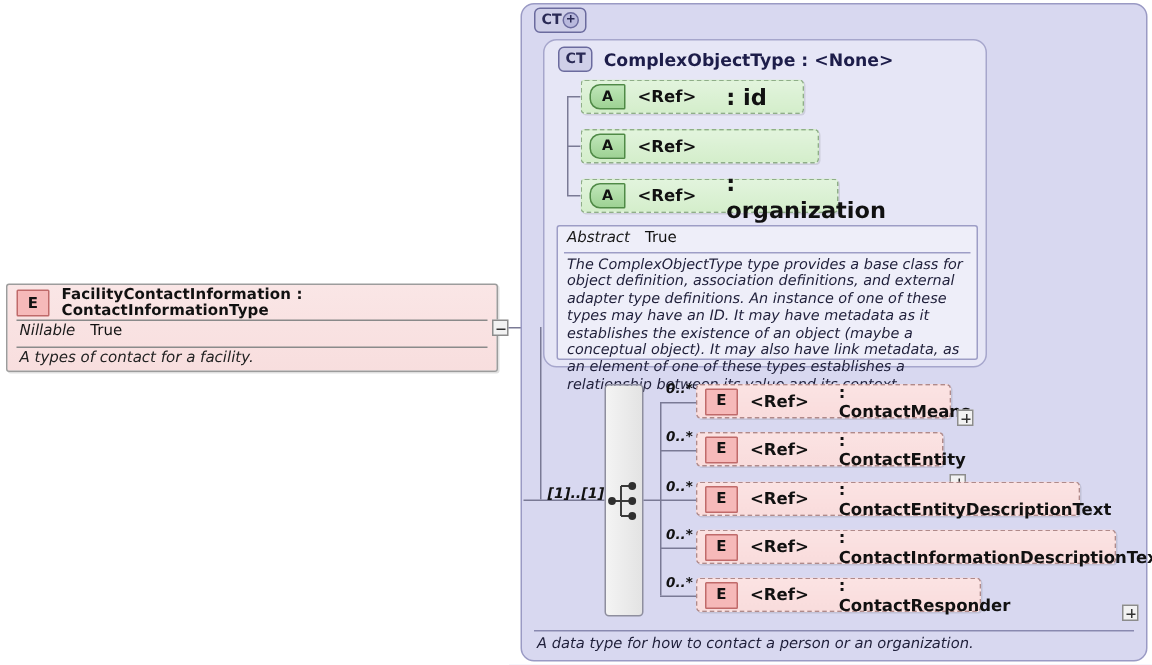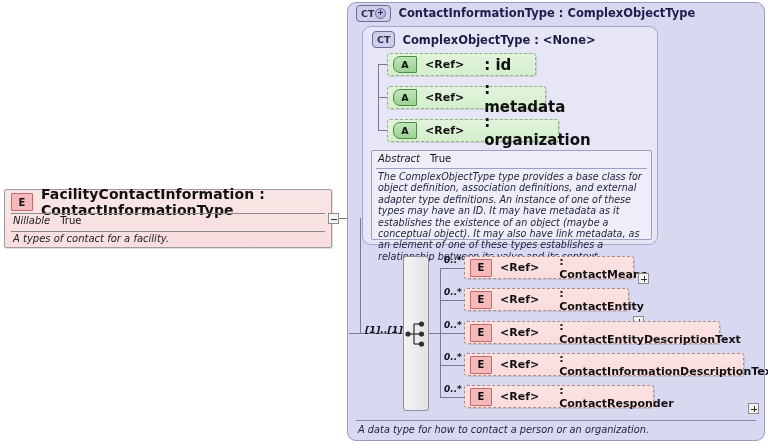--- a/index.html
+++ b/index.html
@@ -17,21 +17,21 @@
   #rootElement{
     left:4px;top:189px;width:328px;height:59px;
     background:linear-gradient(to bottom,#fae6e6,#f8dede);
     border:1px solid #9c9c9c;border-radius:2px;
     box-shadow:1px 1px 0 rgba(0,0,0,0.12);
   }
   #rootElement .hdr{
     position:absolute;left:0;top:0;width:100%;height:24px;
     display:flex;align-items:center;padding-left:6px;box-sizing:border-box;
   }
-  #rootElement .hdrtxt{font-size:14px;font-weight:bold;color:#111;margin-left:8px;letter-spacing:0.1px;}
+  #rootElement .hdrtxt{font-size:10px;font-weight:bold;color:#111;margin-left:8px;letter-spacing:0.1px;}
   .sep{position:absolute;left:6px;right:6px;height:1px;background:#8a8a8a;}
   #rootElement .row2{position:absolute;left:8px;top:25px;height:16px;display:flex;align-items:flex-start;gap:10px;}
   .propname{font-style:italic;font-size:10px;color:#1a1a1a;}
   .propval{font-size:10px;font-weight:normal;color:#111;}
   #rootElement .doc{position:absolute;left:8px;top:43px;font-style:italic;font-size:10px;color:#222;}
 
   
   .badge-e{
     width:20px;height:16px;background:#f6b9b9;border:1px solid #c06a6a;
     display:flex;align-items:center;justify-content:center;
@@ -152,21 +152,20 @@
   <div class="abs expander" style="left:328px;top:213px;"></div>
   <div class="abs line hline" style="left:339px;top:218px;width:10px;"></div>
 
   <div class="abs" id="ctOuter"></div>
 
   <div class="abs" id="ctOuterHdr">
     <span class="badge-ct">
       <span>CT</span>
       <span class="plusdot"></span>
     </span>
-    <span class="ct-title">ContactInformationType : ComplexObjectType</span>
   </div>
 
   <div class="abs" id="ctInner"></div>
 
   <div class="abs" id="ctInnerHdr">
     <span class="badge-ct">
       <span>CT</span>
     </span>
     <span class="ct-title">ComplexObjectType : &lt;None&gt;</span>
   </div>
@@ -178,21 +177,20 @@
 
   <div class="abs attrbox" style="left:387px;top:53px;width:149px;">
     <span class="badge-a">A</span>
     <span class="ref">&lt;Ref&gt;</span>
     <span class="nm">: id</span>
   </div>
 
   <div class="abs attrbox" style="left:387px;top:86px;width:159px;">
     <span class="badge-a">A</span>
     <span class="ref">&lt;Ref&gt;</span>
-    <span class="nm">: metadata</span>
   </div>
 
   <div class="abs attrbox" style="left:387px;top:119px;width:172px;">
     <span class="badge-a">A</span>
     <span class="ref">&lt;Ref&gt;</span>
     <span class="nm">: organization</span>
   </div>
 
   <div class="abs" id="docBlock">
     <div class="drow">

